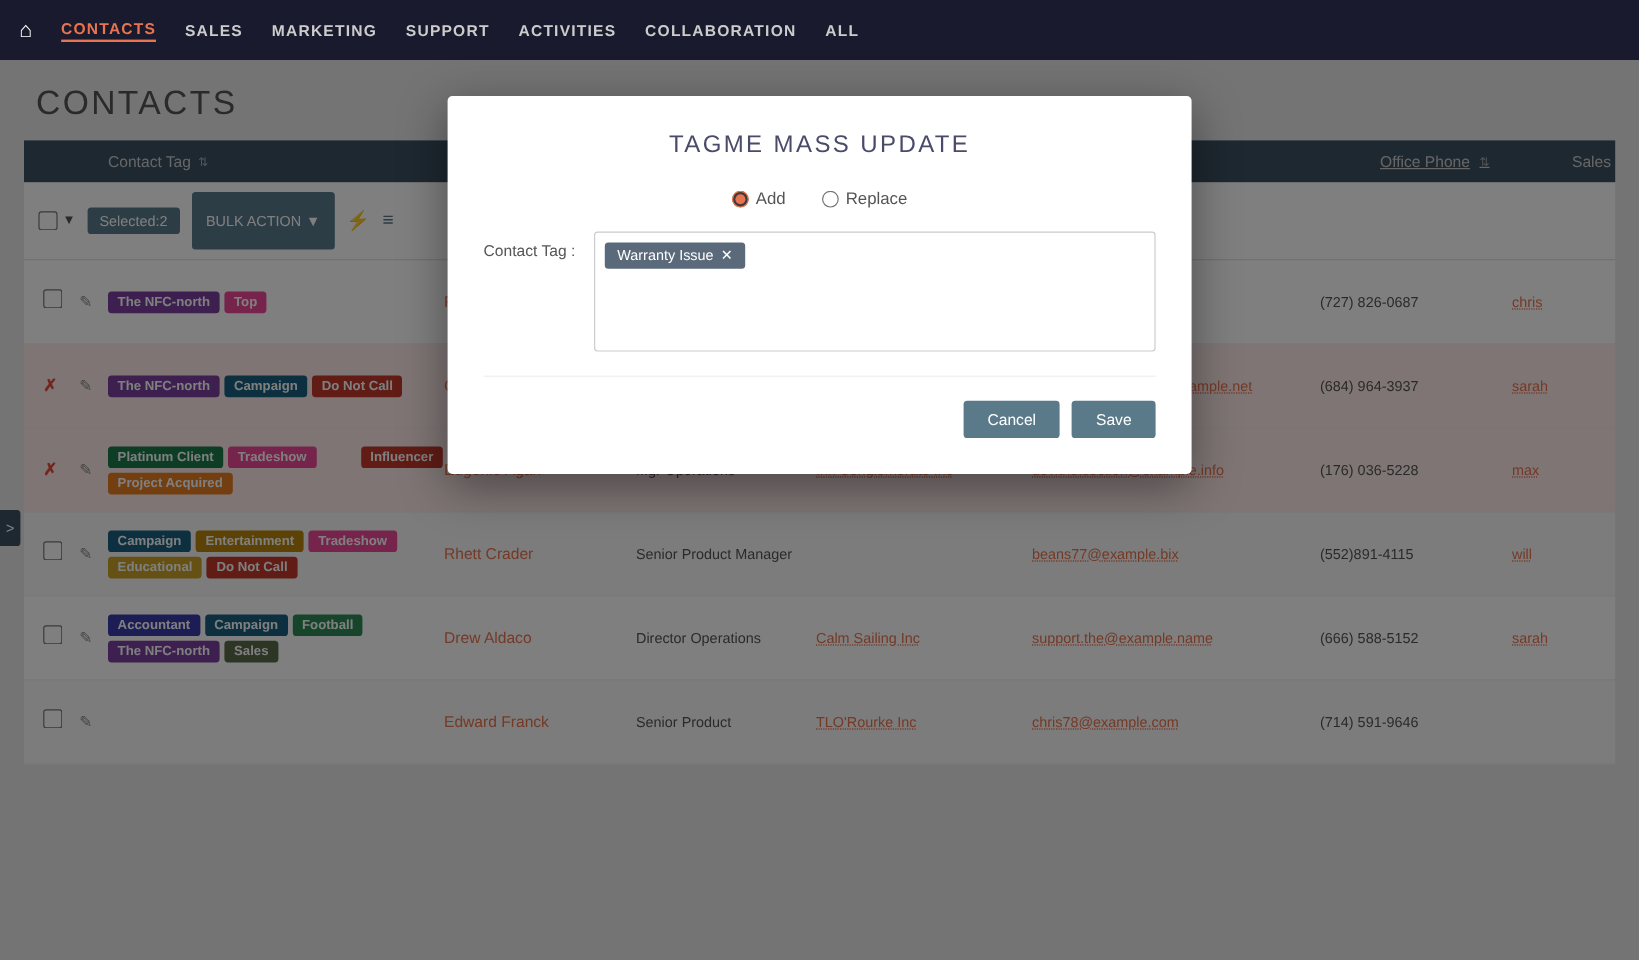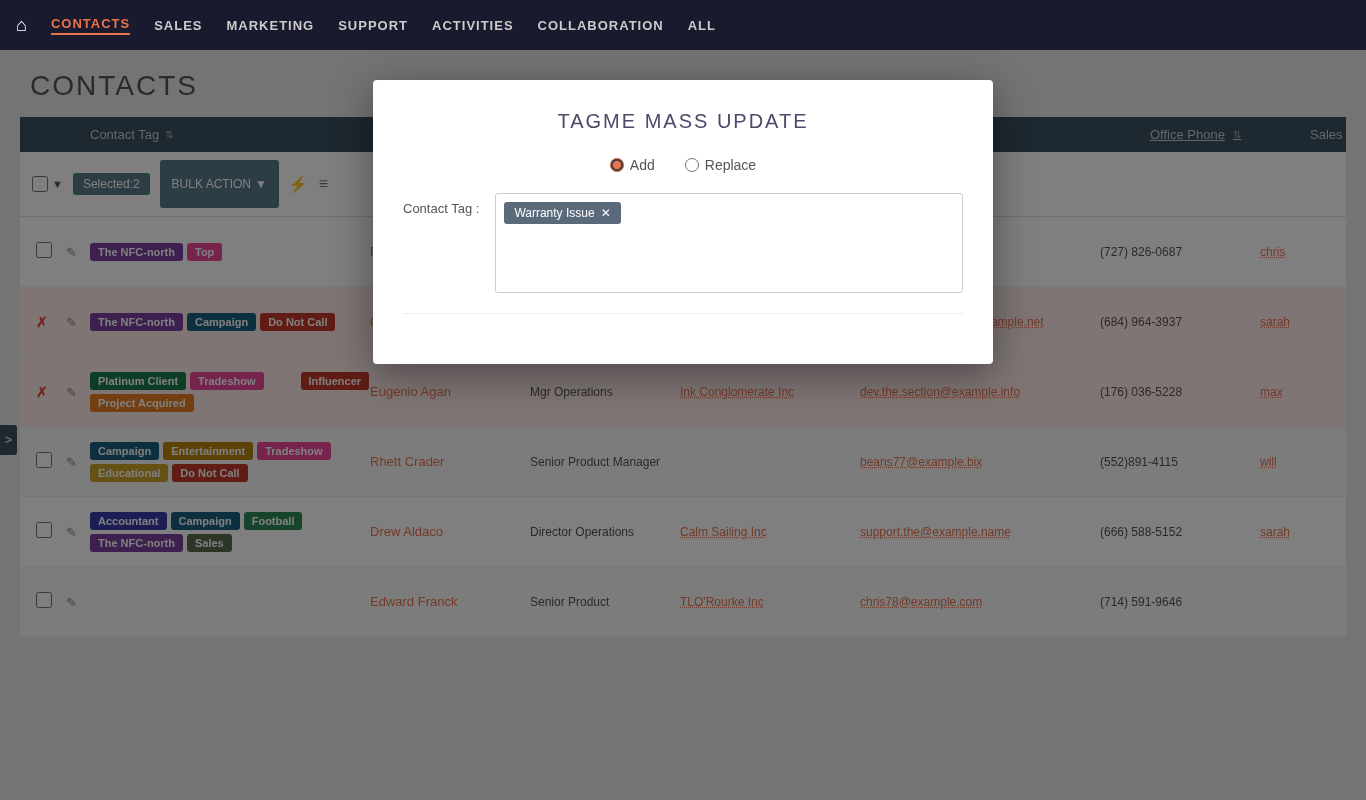--- a/index.html
+++ b/index.html
@@ -215,21 +215,21 @@
 
     .modal-radio-group {
       display: flex;
       justify-content: center;
       gap: 30px;
       margin-bottom: 20px;
     }
 
     .modal-radio-group label {
       display: flex;
-      align-items: center;
+      align-items: flex-end;
       gap: 6px;
       font-size: 14px;
       color: #555;
       cursor: pointer;
     }
 
     .radio-btn {
       accent-color: #e8744f;
       width: 14px;
       height: 14px;
@@ -484,17 +484,21 @@
         <div class="modal-tag-input">
           <span class="modal-tag">
             <span>Warranty Issue</span>
             <span class="modal-tag-close">✕</span>
           </span>
         </div>
       </div>
 
       <hr class="modal-divider">
 
+      <div class="modal-actions">
+        <button class="btn-cancel">Cancel</button>
+        <button class="btn-save">Save</button>
+      </div>
 
     </div>
   </div>
 
 </div>
 
 </body></html>

